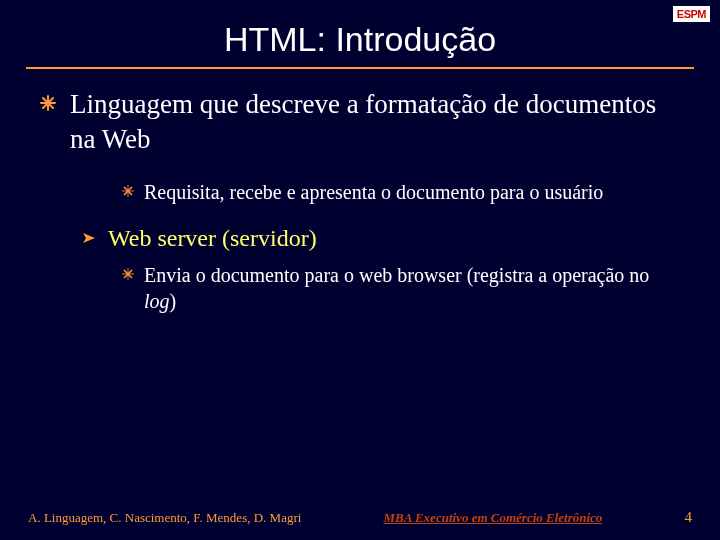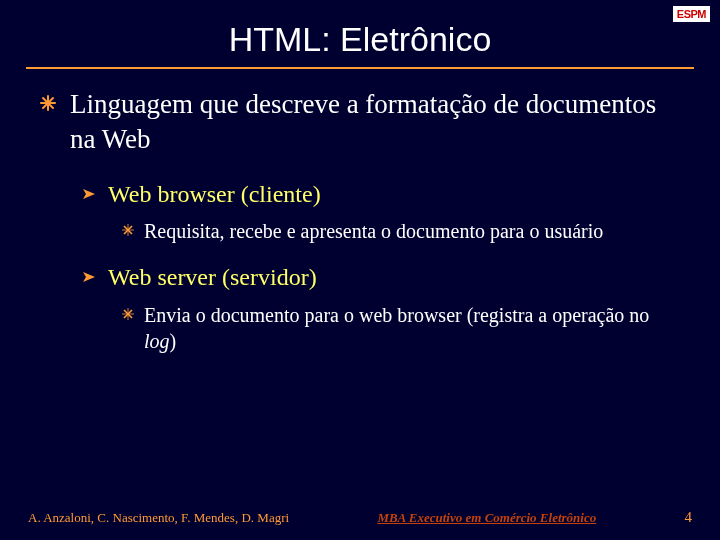--- a/index.html
+++ b/index.html
@@ -125,21 +125,21 @@
     color: #ff9933;
     font-family: Georgia, serif;
     font-size: 15px;
   }
 </style>
 </head>
 <body>
 
 <div class="logo">ESPM</div>
 
-<h1 class="title">HTML: Eletrônico</h1>
+<h1 class="title">HTML: Introdução</h1>
 
 <div class="hr-wrap">
   <hr class="hr">
 </div>
 
 <div class="content">
 
   <div class="bullet-row">
     <svg class="bullet-l1-icon" viewBox="0 0 16 16">
       <g stroke="#ff9933" stroke-width="2" stroke-linecap="round">
@@ -147,26 +147,20 @@
         <line x1="1" y1="8" x2="15" y2="8"></line>
         <line x1="3" y1="3" x2="13" y2="13"></line>
         <line x1="13" y1="3" x2="3" y2="13"></line>
       </g>
     </svg>
     <div class="bullet-l1-text">Linguagem que descreve a formatação de documentos na Web</div>
   </div>
 
   <div class="indent-l2">
 
-    <div class="bullet-l2-row">
-      <svg class="bullet-l2-icon" viewBox="0 0 14 14">
-        <polygon points="1,2 13,7 1,12 4,7" fill="#ff9933"></polygon>
-      </svg>
-      <div class="bullet-l2-text">Web browser (cliente)</div>
-    </div>
 
     <div class="indent-l3">
       <div class="bullet-l3-row">
         <svg class="bullet-l3-icon" viewBox="0 0 12 12">
           <g stroke="#ff9933" stroke-width="1.6">
             <line x1="2" y1="2" x2="10" y2="10"></line>
             <line x1="10" y1="2" x2="2" y2="10"></line>
             <line x1="6" y1="0" x2="6" y2="12" stroke-width="0.8"></line>
             <line x1="0" y1="6" x2="12" y2="6" stroke-width="0.8"></line>
           </g>
@@ -196,16 +190,16 @@
           <span>Envia o documento para o web browser (registra a operação no </span><em>log</em><span>)</span>
         </div>
       </div>
     </div>
 
   </div>
 
 </div>
 
 <div class="footer">
-  <div class="footer-left">A. Anzaloni, C. Nascimento, F. Mendes, D. Magri</div>
+  <div class="footer-left">A. Linguagem, C. Nascimento, F. Mendes, D. Magri</div>
   <div class="footer-mid">MBA Executivo em Comércio Eletrônico</div>
   <div class="footer-right">4</div>
 </div>
 
 </body></html>

